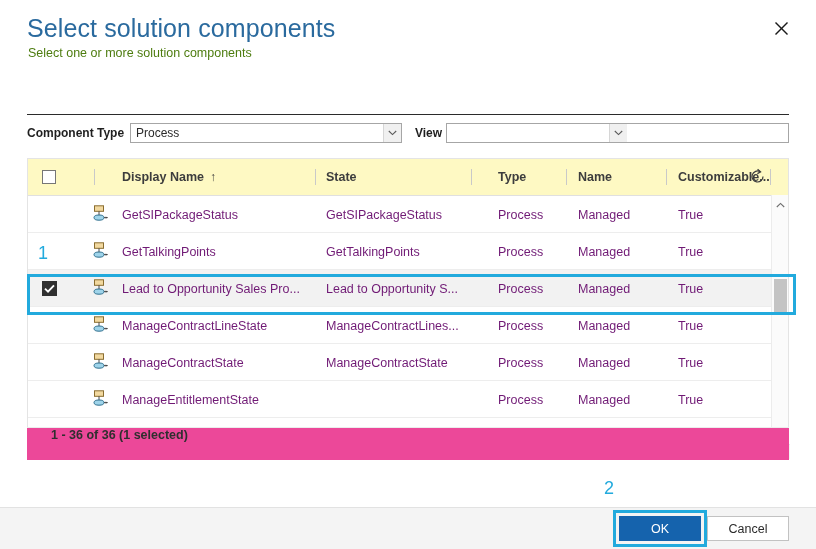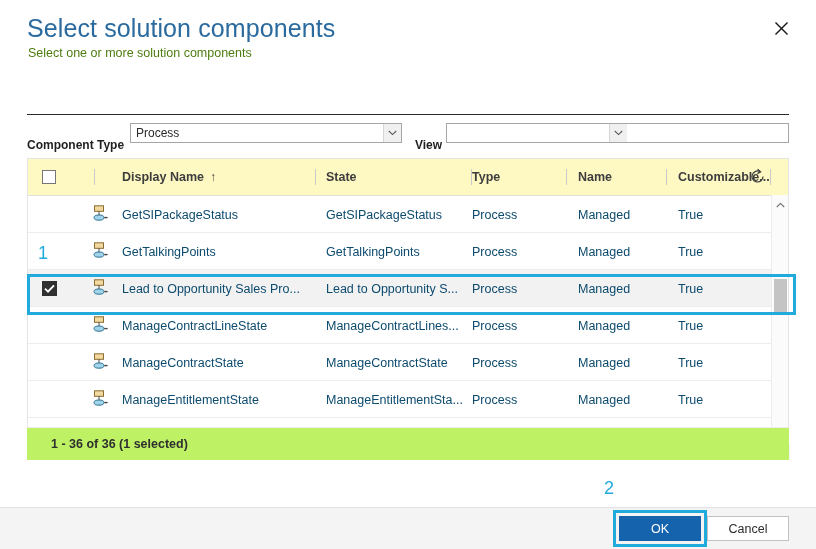--- a/index.html
+++ b/index.html
@@ -81,21 +81,20 @@
     left: 27px;
     top: 123px;
     width: 762px;
     height: 20px;
   }
   .filter-label {
     font-size: 12px;
     font-weight: bold;
     color: #1f1f1f;
     white-space: nowrap;
-    margin-top: 12px;
   }
   .lbl-component-type {
     position: absolute;
     left: 0px; top: 3px;
   }
   .combo {
     position: absolute;
     box-sizing: border-box;
     height: 20px;
     border: 1px solid #a6a6a6;
@@ -206,21 +205,21 @@
   .row.selected {
     background: #f2f2f2;
   }
   .cell {
     position: absolute;
     top: 0;
     height: 37px;
     display: flex;
     align-items: center;
     font-size: 12.5px;
-    color: #0c4a6e;
+    color: #701a75;
     white-space: nowrap;
     overflow: hidden;
   }
   .row-check {
     position: absolute;
     left: 14px;
     top: 11px;
     width: 15px;
     height: 15px;
     box-sizing: border-box;
@@ -235,21 +234,21 @@
     position: absolute;
     left: 61px;
     top: 9px;
     width: 20px;
     height: 19px;
   }
 
   
   .c-display { left: 94px;  width: 196px; }
   .c-name    { left: 298px; width: 156px; }
-  .c-type    { left: 444px; width: 80px;  }
+  .c-type    { left: 470px; width: 80px;  }
   .c-state   { left: 550px; width: 85px;  }
   .c-cust    { left: 650px; width: 92px;  }
   .c-desc    { left: 752px; width: 30px;  }
 
   
   .vscroll {
     position: absolute;
     right: 0px;
     top: 36px;
     width: 16px;
@@ -304,24 +303,23 @@
     background: #c4c4c4;
   }
 
   
   .grid-status {
     position: absolute;
     left: 27px;
     top: 427px;
     width: 762px;
     height: 33px;
-    background: #bef264;
+    background: #ec4899;
     border-top: 1px solid #ececec;
     display: flex;
-    align-items: center;
     box-sizing: border-box;
   }
   .grid-status .txt {
     padding-left: 24px;
     font-size: 12.5px;
     color: #2f2f2f;
     font-weight: bold;
     white-space: nowrap;
   }
 
@@ -544,21 +542,20 @@
         </div>
         <div class="row" style="top: 185px;">
           <div class="proc-icon"><svg width="20" height="19" viewBox="0 0 20 19">
               <rect x="5.5" y="0.8" width="9" height="5.5" fill="#F2D9A0" stroke="#8a6d2f" stroke-width="1"></rect>
               <line x1="10" y1="6.3" x2="10" y2="10.5" stroke="#4a4a4a" stroke-width="1"></line>
               <ellipse cx="10" cy="12.6" rx="5" ry="2.6" fill="#9FD4EA" stroke="#2e6f8e" stroke-width="1"></ellipse>
               <line x1="15" y1="12.6" x2="18.6" y2="12.6" stroke="#4a4a4a" stroke-width="1"></line>
               <polygon points="18.8,12.6 16.6,11.4 16.6,13.8" fill="#4a4a4a"></polygon>
             </svg></div>
           <div class="cell c-display">ManageEntitlementState</div>
-          <div class="cell c-name">ManageEntitlementSta...</div>
           <div class="cell c-type">Process</div>
           <div class="cell c-state">Managed</div>
           <div class="cell c-cust">True</div>
           <div class="cell c-desc"></div>
         </div>
       </div>
 
     <div class="vscroll">
       <div class="arrow up">
         <svg width="9" height="6" viewBox="0 0 9 6">

